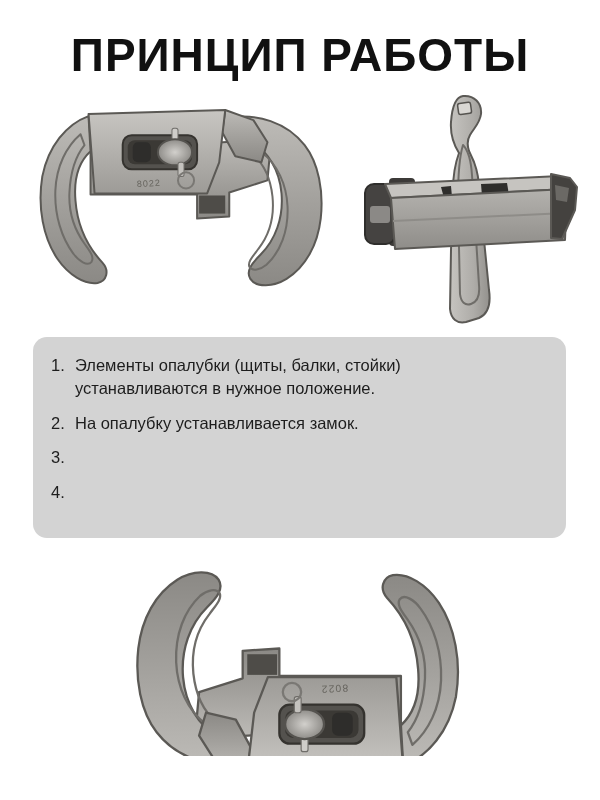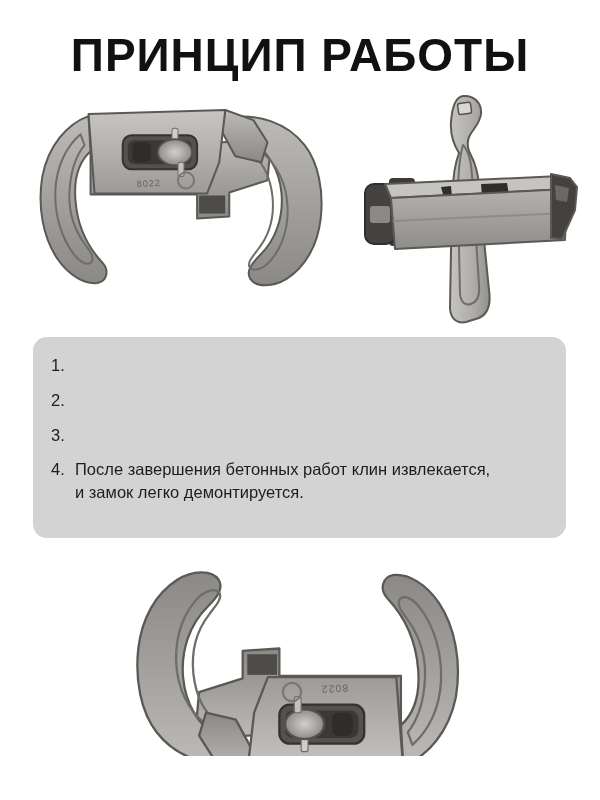--- a/index.html
+++ b/index.html
@@ -106,31 +106,32 @@
       <line x1="38" y1="131" x2="211" y2="123" stroke="#8e8c88" stroke-width="2"></line>
       <path class="ol" fill="#44423f" d="M196 84 L215 88 L222 97 L220 120 L207 149 L196 148 Z"></path>
       <path fill="#6b6965" d="M200 95 L214 98 L212 112 L201 110 Z"></path>
     </svg>
   </figure>
 
   <section class="steps-panel">
     <ol class="steps-list">
       <li class="step">
         <span class="step-num">1.</span>
+        <span class="step-text">Элементы опалубки (щиты, балки, стойки)
+устанавливаются в нужное положение.</span>
       </li>
       <li class="step">
         <span class="step-num">2.</span>
+        <span class="step-text">На опалубку устанавливается замок.</span>
       </li>
       <li class="step">
         <span class="step-num">3.</span>
       </li>
       <li class="step">
         <span class="step-num">4.</span>
-        <span class="step-text">После завершения бетонных работ клин извлекается,
-и замок легко демонтируется.</span>
       </li>
     </ol>
   </section>
 
   <figure class="fig fig-bottom">
     <div class="rot180">
       <svg viewBox="0 0 300 195">
         <defs>
           <linearGradient id="mB" x1="0" y1="0" x2="0" y2="1">
             <stop offset="0" stop-color="#bdbbb7"></stop>

